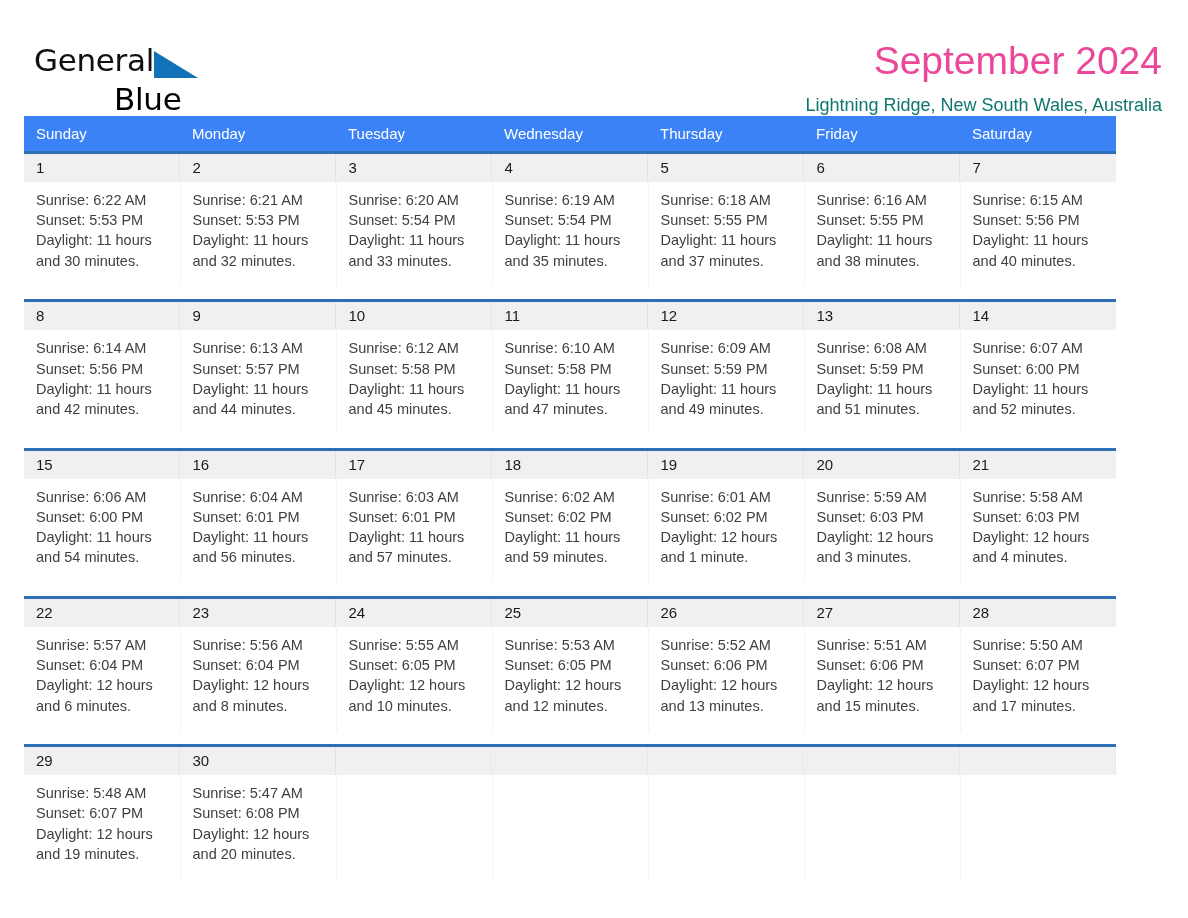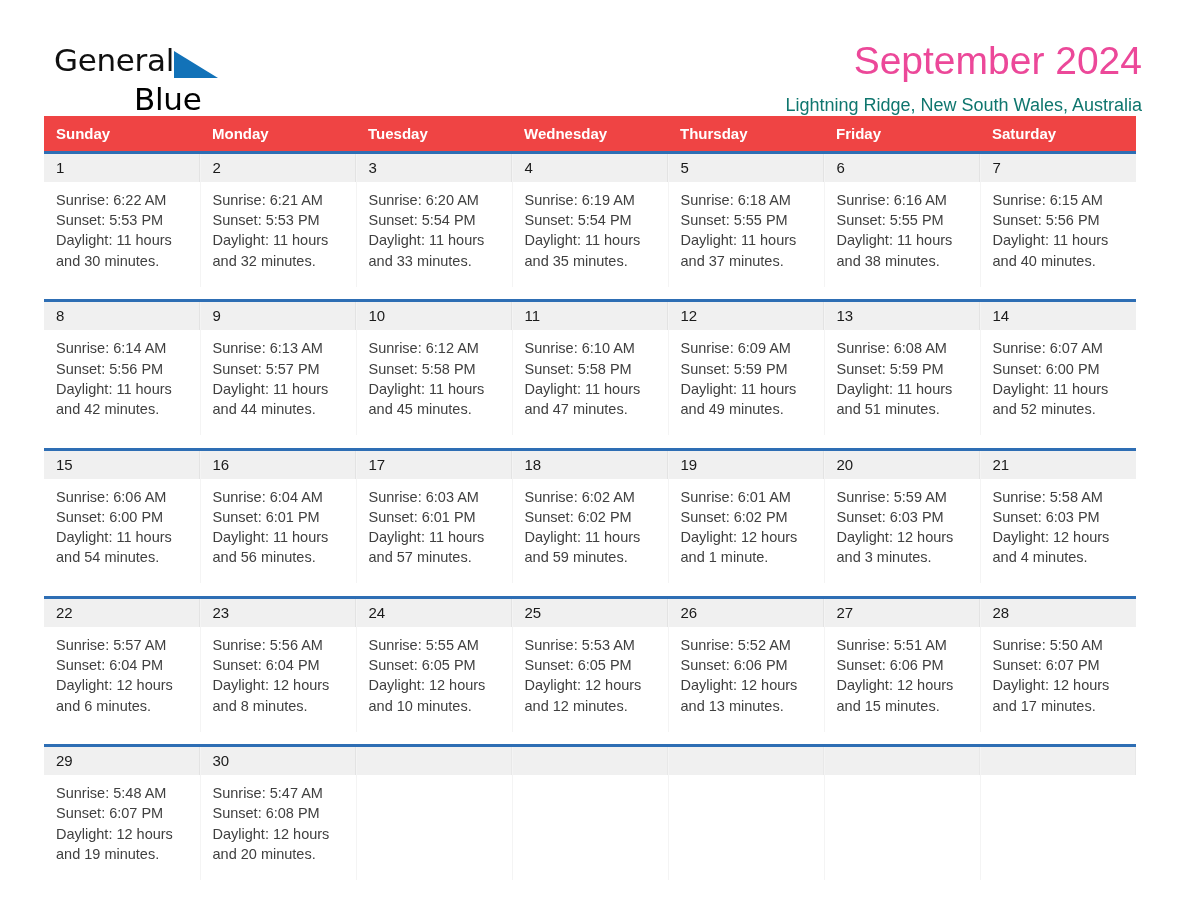--- a/index.html
+++ b/index.html
@@ -13,21 +13,21 @@
     height: 918px;
     font-family: "Liberation Sans", sans-serif;
     color: #1a1a1a;
     overflow: hidden;
   }
   .page {
     position: relative;
     width: 1188px;
     height: 771px;
     box-sizing: border-box;
-    padding: 0 44px;
+    padding: 0 24px;
   }
 
   
   .topbar {
     position: relative;
     height: 116px;
   }
   .logo {
     position: absolute;
     left: 10px;
@@ -90,24 +90,24 @@
 
   
   .calendar {
     width: 1092px;
     border-collapse: collapse;
     table-layout: fixed;
   }
   .calendar col { width: 14.2857%; }
 
   thead th {
-    background: #ef4444;
+    background: #3b82f6;
     color: #ffffff;
     font-size: 15px;
-    font-weight: bold;
+    font-weight: normal;
     text-align: left;
     padding: 8px 0 9px 12px;
     height: 18px;
     box-sizing: content-box;
   }
 
   tbody tr.week {
     border-top: 3px solid #2e6eb4;
   }
   tbody td.day {

